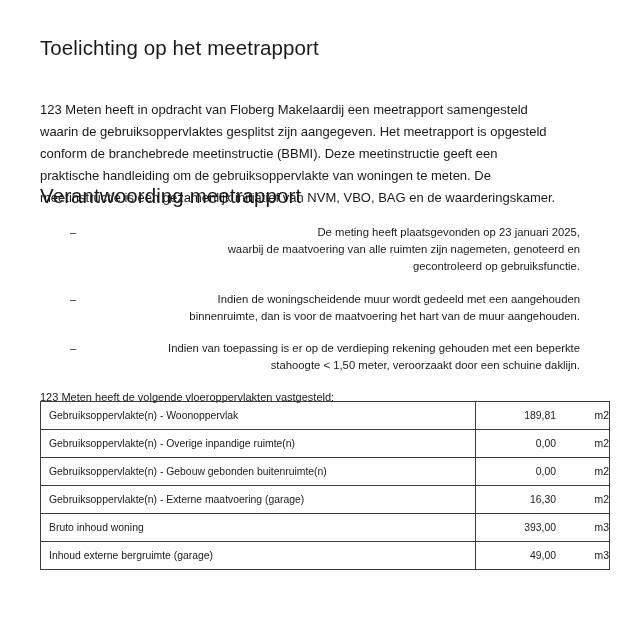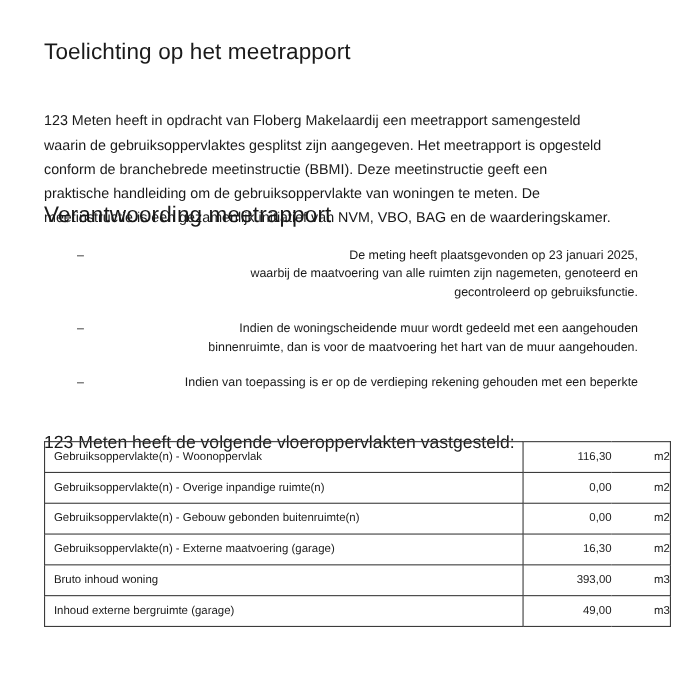--- a/index.html
+++ b/index.html
@@ -68,21 +68,21 @@
     font-size: 11.3px;
     line-height: 17.2px;
     color: #1a1a1a;
   }
   .bullet-line { display: block; text-align: right; }
 
   .table-intro {
     position: absolute;
     left: 40px;
     top: 378px;
-    font-size: 16px;
+    font-size: 11px;
     line-height: 17.2px;
     color: #1a1a1a;
   }
 
   .measure-table {
     position: absolute;
     left: 40px;
     top: 401px;
     width: 543px;
     border-collapse: collapse;
@@ -137,31 +137,32 @@
 
     <li class="bullet-item">
       <span class="bullet-marker">–</span>
       <span class="bullet-line">Indien de woningscheidende muur wordt gedeeld met een aangehouden</span>
       <span class="bullet-line">binnenruimte, dan is voor de maatvoering het hart van de muur aangehouden.</span>
     </li>
 
     <li class="bullet-item">
       <span class="bullet-marker">–</span>
       <span class="bullet-line">Indien van toepassing is er op de verdieping rekening gehouden met een beperkte</span>
+      <span class="bullet-line">stahoogte &lt; 1,50 meter, veroorzaakt door een schuine daklijn.</span>
     </li>
 
   </ul>
 
   <p class="table-intro">123 Meten heeft de volgende vloeroppervlakten vastgesteld:</p>
 
   <table class="measure-table">
     <tbody>
       <tr>
         <td class="col-label">Gebruiksoppervlakte(n) - Woonoppervlak</td>
-        <td class="col-value">116,30</td>
+        <td class="col-value">189,81</td>
         <td class="col-unit">m2</td>
       </tr>
       <tr>
         <td class="col-label">Gebruiksoppervlakte(n) - Overige inpandige ruimte(n)</td>
         <td class="col-value">0,00</td>
         <td class="col-unit">m2</td>
       </tr>
       <tr>
         <td class="col-label">Gebruiksoppervlakte(n) - Gebouw gebonden buitenruimte(n)</td>
         <td class="col-value">0,00</td>

